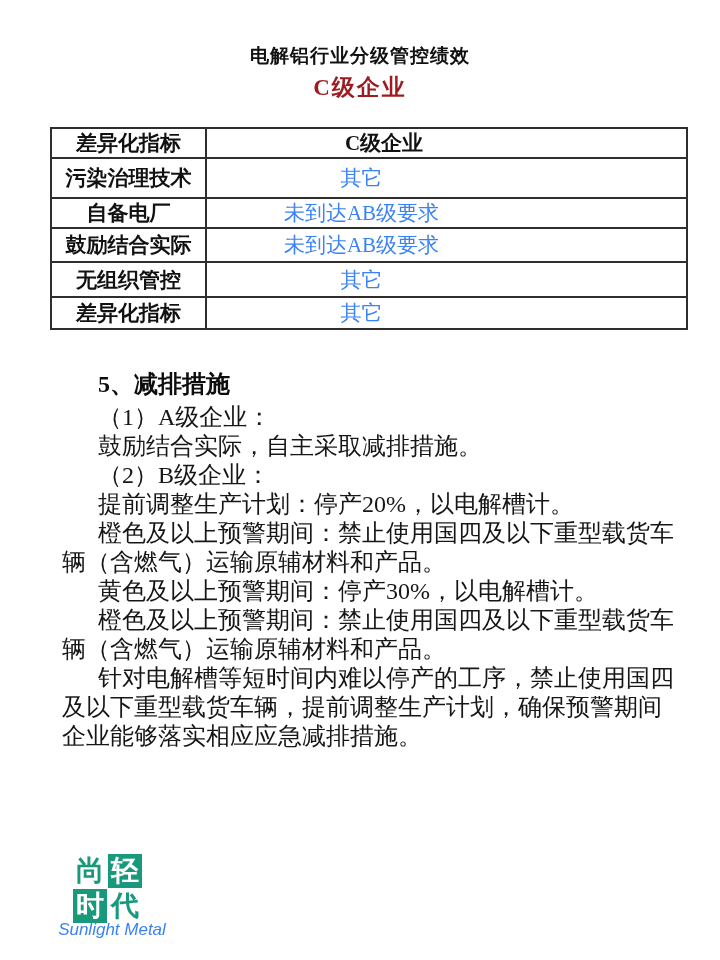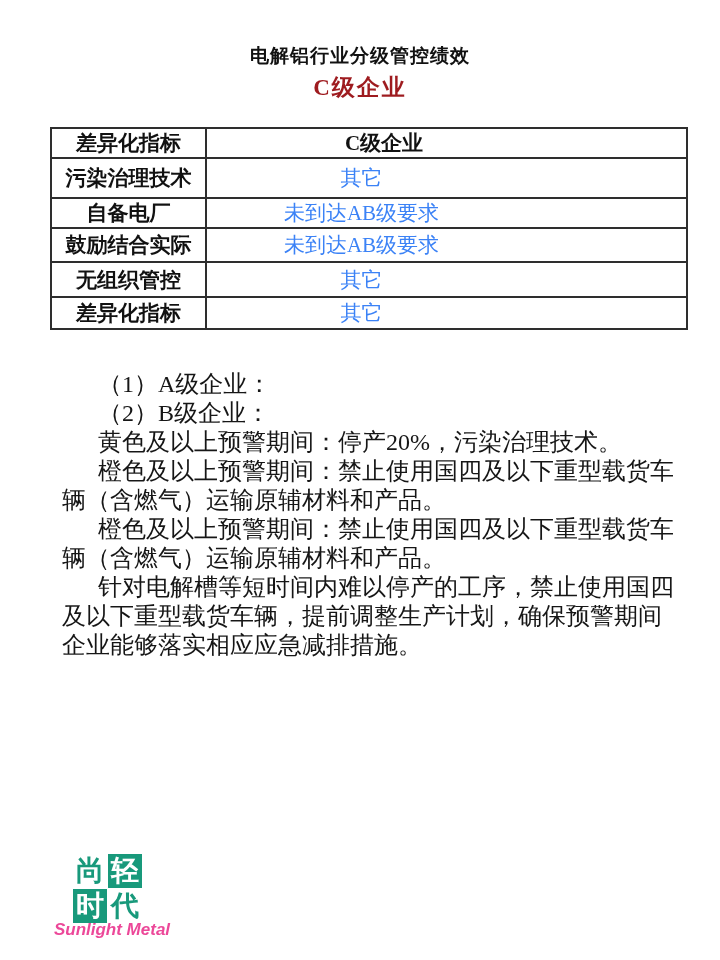--- a/index.html
+++ b/index.html
@@ -89,26 +89,26 @@
     overflow: hidden;
   }
   .logo-cell.green-on-white { color: #18997B; background: transparent; }
   .logo-cell.white-on-green { color: #ffffff; background: #18997B; }
   .brand-text {
     position: absolute;
     left: -27px;
     top: 67px;
     width: 132px;
     font-family: "Liberation Sans", "DejaVu Sans", sans-serif;
-    font-weight: bold;
+    font-weight: normal;
     font-style: italic;
     font-size: 17px;
     line-height: 18px;
     text-align: center;
-    color: #ec4899;
+    color: #3b82f6;
     white-space: nowrap;
   }
 </style>
 </head>
 <body>
 
 <div class="page">
 
   <h1 class="doc-title">电解铝行业分级管控绩效</h1>
   <h2 class="doc-subtitle">C级企业</h2>
@@ -140,24 +140,27 @@
         <td class="val">其它</td>
       </tr>
       <tr class="r6">
         <td class="ind">差异化指标</td>
         <td class="val">其它</td>
       </tr>
     </tbody>
   </table>
 
   <div class="content">
+    <p class="section-heading">5、减排措施</p>
     <p>（1）A级企业：</p>
+    <p>鼓励结合实际，自主采取减排措施。</p>
     <p>（2）B级企业：</p>
-    <p>黄色及以上预警期间：停产20%，污染治理技术。</p>
+    <p>提前调整生产计划：停产20%，以电解槽计。</p>
     <p>橙色及以上预警期间：禁止使用国四及以下重型载货车辆（含燃气）运输原辅材料和产品。</p>
+    <p>黄色及以上预警期间：停产30%，以电解槽计。</p>
     <p>橙色及以上预警期间：禁止使用国四及以下重型载货车辆（含燃气）运输原辅材料和产品。</p>
     <p>针对电解槽等短时间内难以停产的工序，禁止使用国四及以下重型载货车辆，提前调整生产计划，确保预警期间企业能够落实相应应急减排措施。</p>
   </div>
 
   <div class="logo">
     <div class="logo-grid">
       <div class="logo-cell green-on-white">尚</div>
       <div class="logo-cell white-on-green">轻</div>
       <div class="logo-cell white-on-green">时</div>
       <div class="logo-cell green-on-white">代</div>

